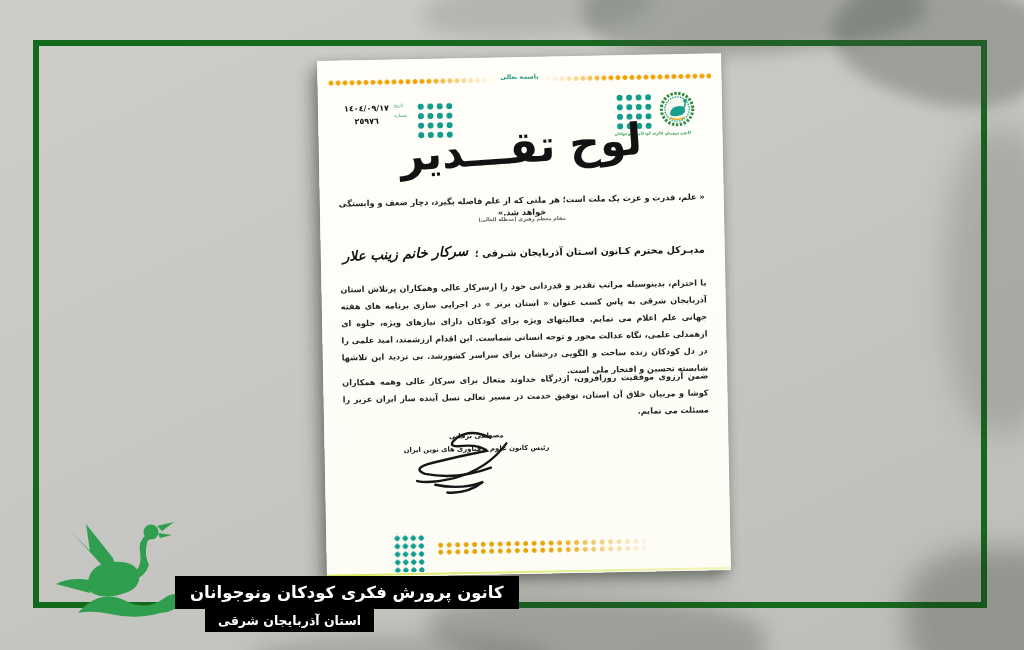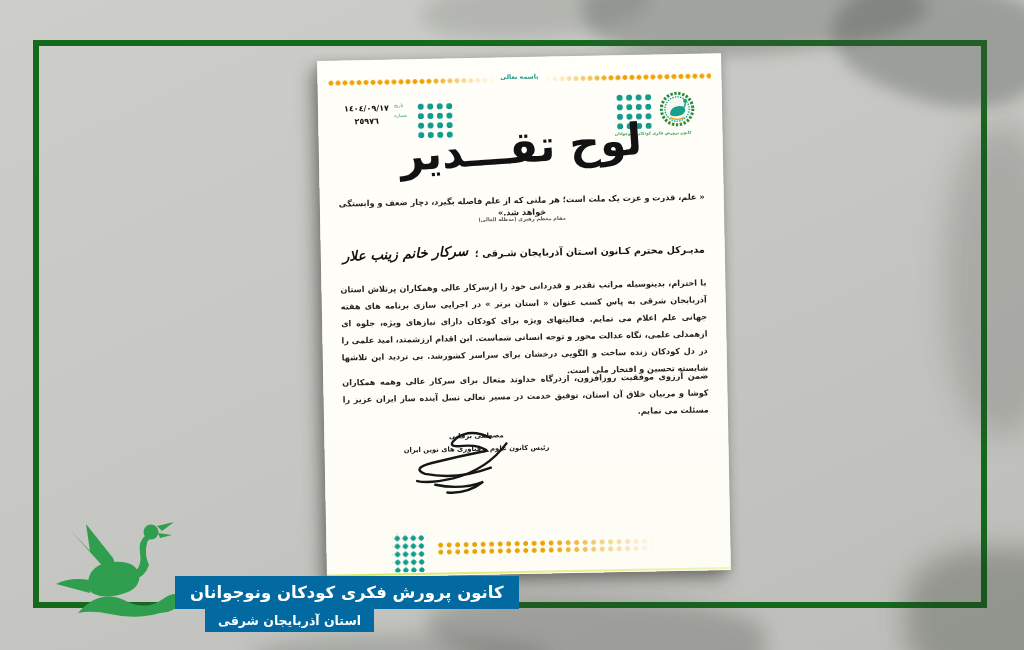--- a/index.html
+++ b/index.html
@@ -104,21 +104,21 @@
     background-image:radial-gradient(circle,#e9a404 2.1px,rgba(233,164,4,0) 2.6px);
     background-size:8.5px 7px;
     -webkit-mask-image:linear-gradient(90deg,#000 0%,#000 50%,rgba(0,0,0,.35) 80%,transparent 97%);
     mask-image:linear-gradient(90deg,#000 0%,#000 50%,rgba(0,0,0,.35) 80%,transparent 97%);
   }
   .page-bottom-line{position:absolute;left:0;right:0;bottom:1px;height:2px;
     background:linear-gradient(90deg,#cfe23c,#eef3ae);opacity:.85;}
 
   
   .goose{position:absolute;left:50px;top:520px;width:142px;height:102px;z-index:3;}
-  .banner{position:absolute;z-index:3;background:#0369a1;color:#fff;font-weight:bold;
+  .banner{position:absolute;z-index:3;background:#000000;color:#fff;font-weight:bold;
     display:flex;align-items:center;justify-content:center;direction:rtl;white-space:nowrap;}
   .banner-org{left:175px;top:576px;height:33px;padding:0 15px;font-size:16.5px;}
   .banner-prov{left:205px;top:609px;height:23px;padding:0 13px;font-size:12.5px;text-align:center;}
 </style>
 </head>
 <body>
 
 <div class="leaf leaf1"></div>
 <div class="leaf leaf2"></div>
 <div class="leaf leaf3"></div>

